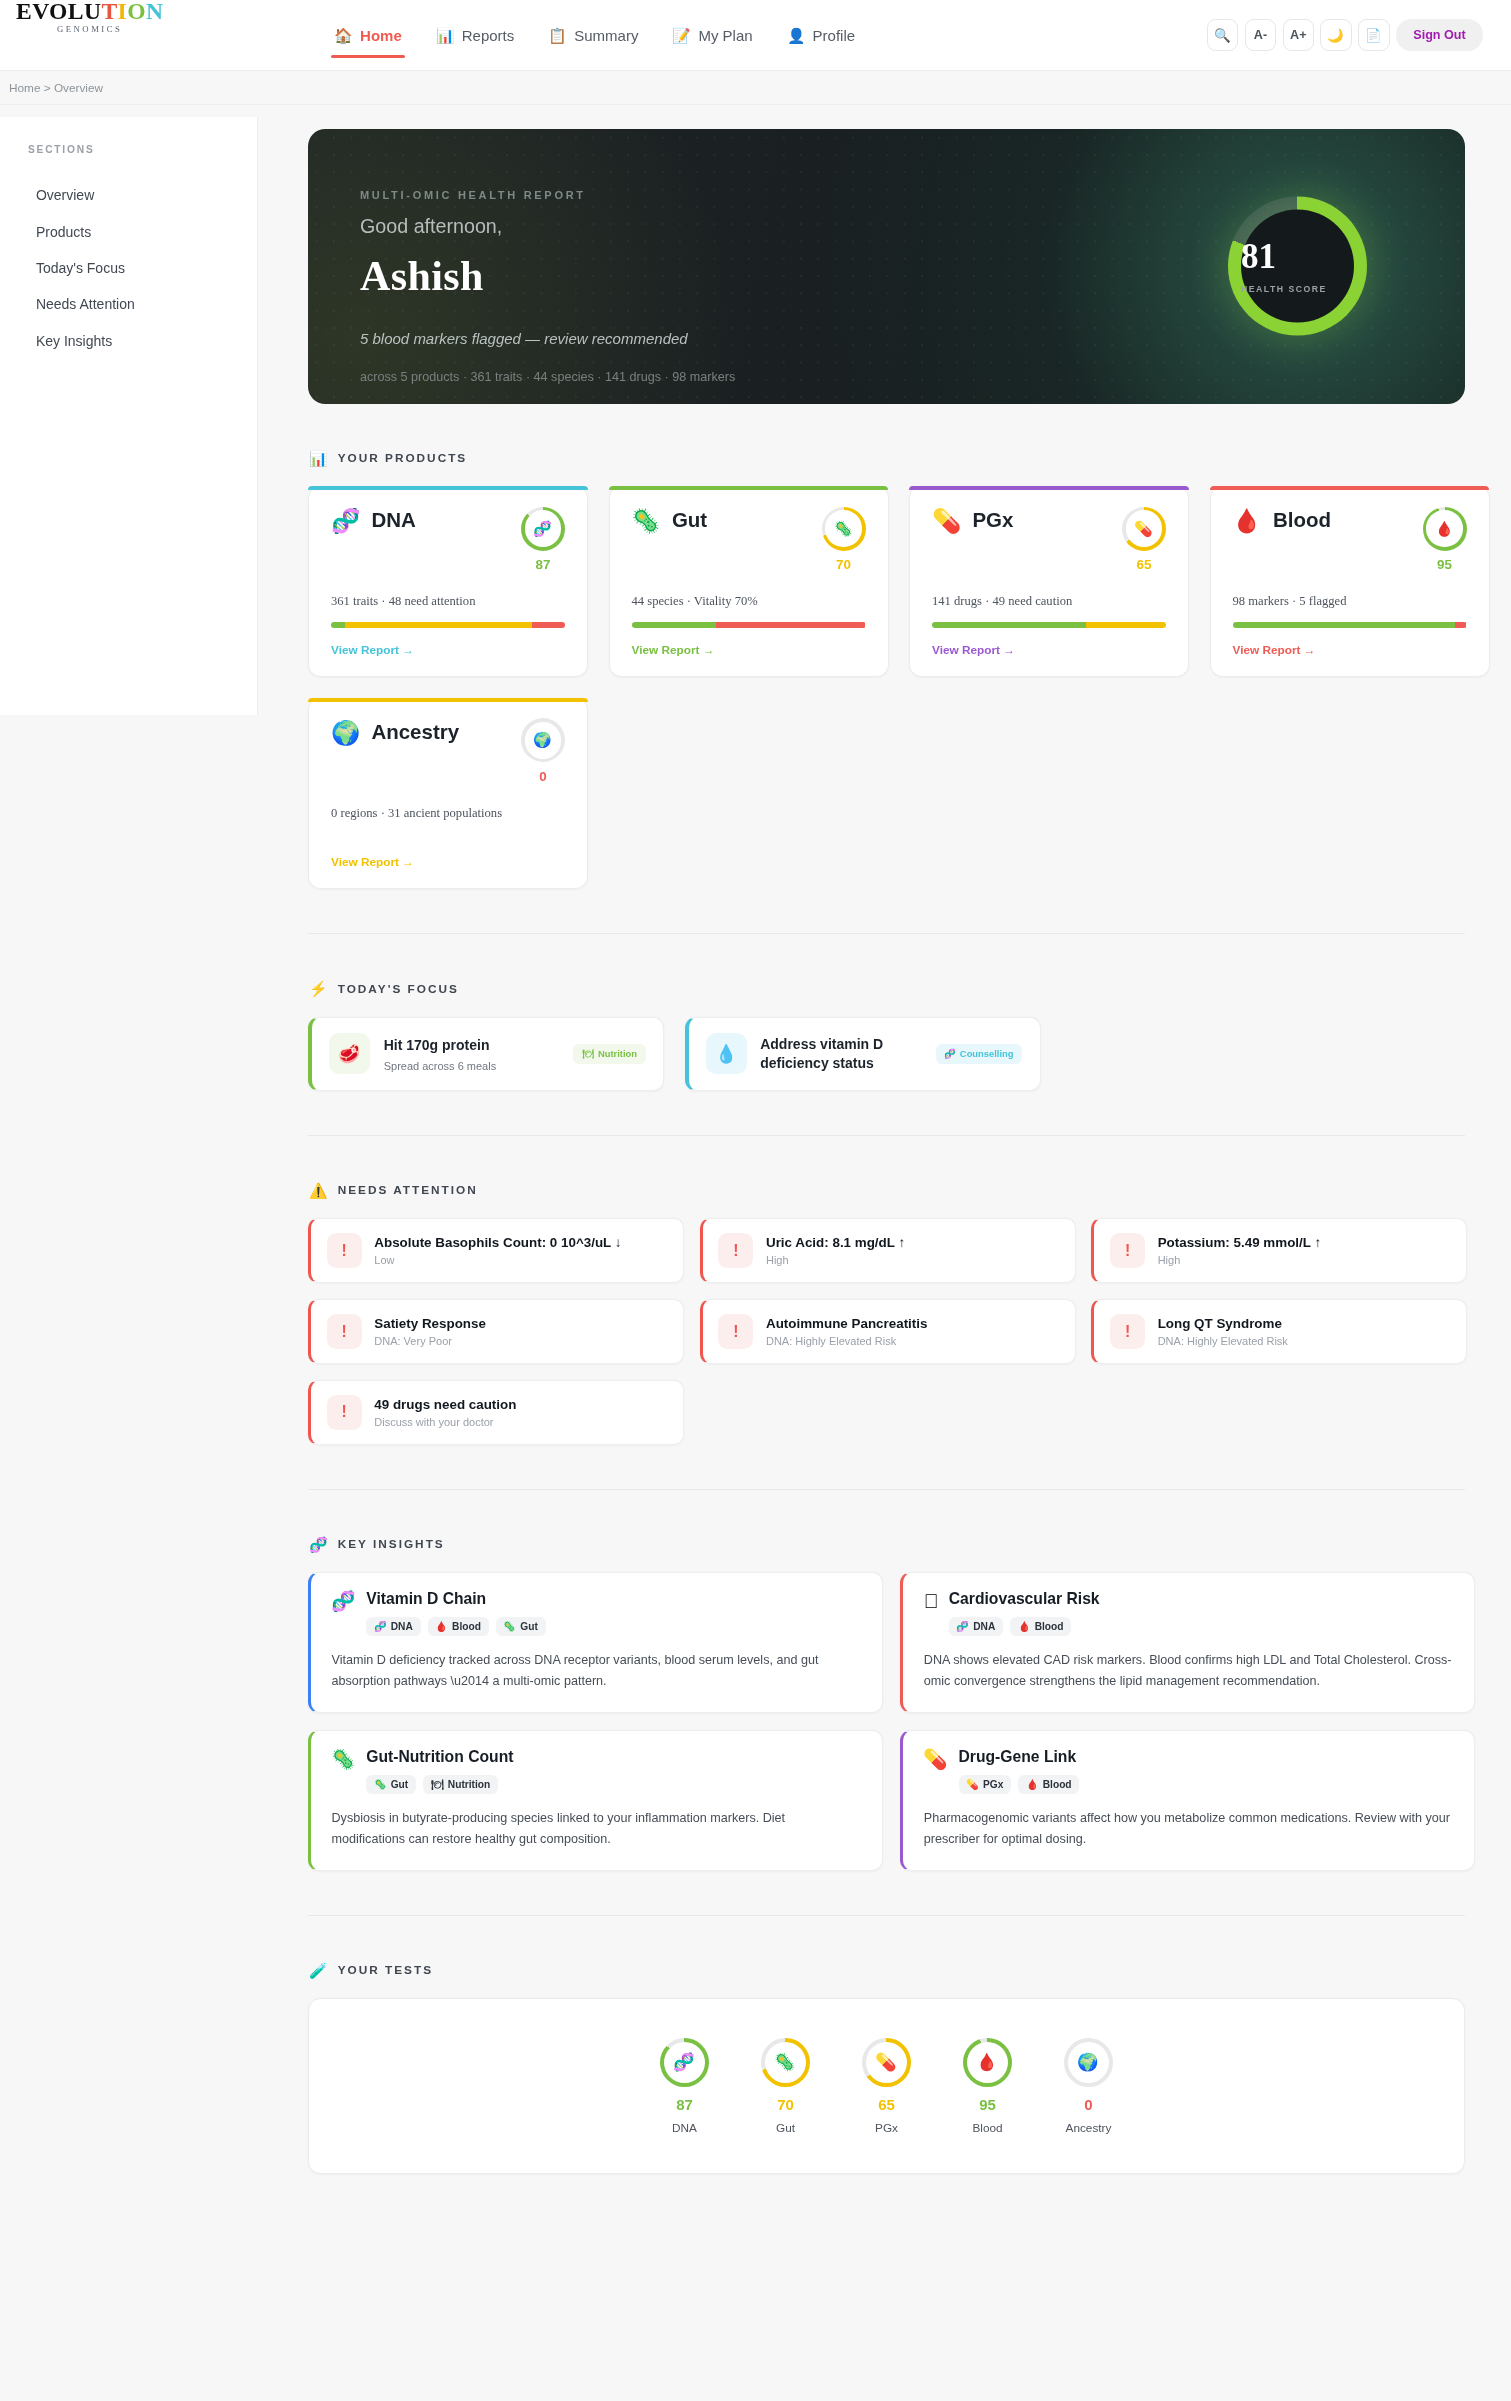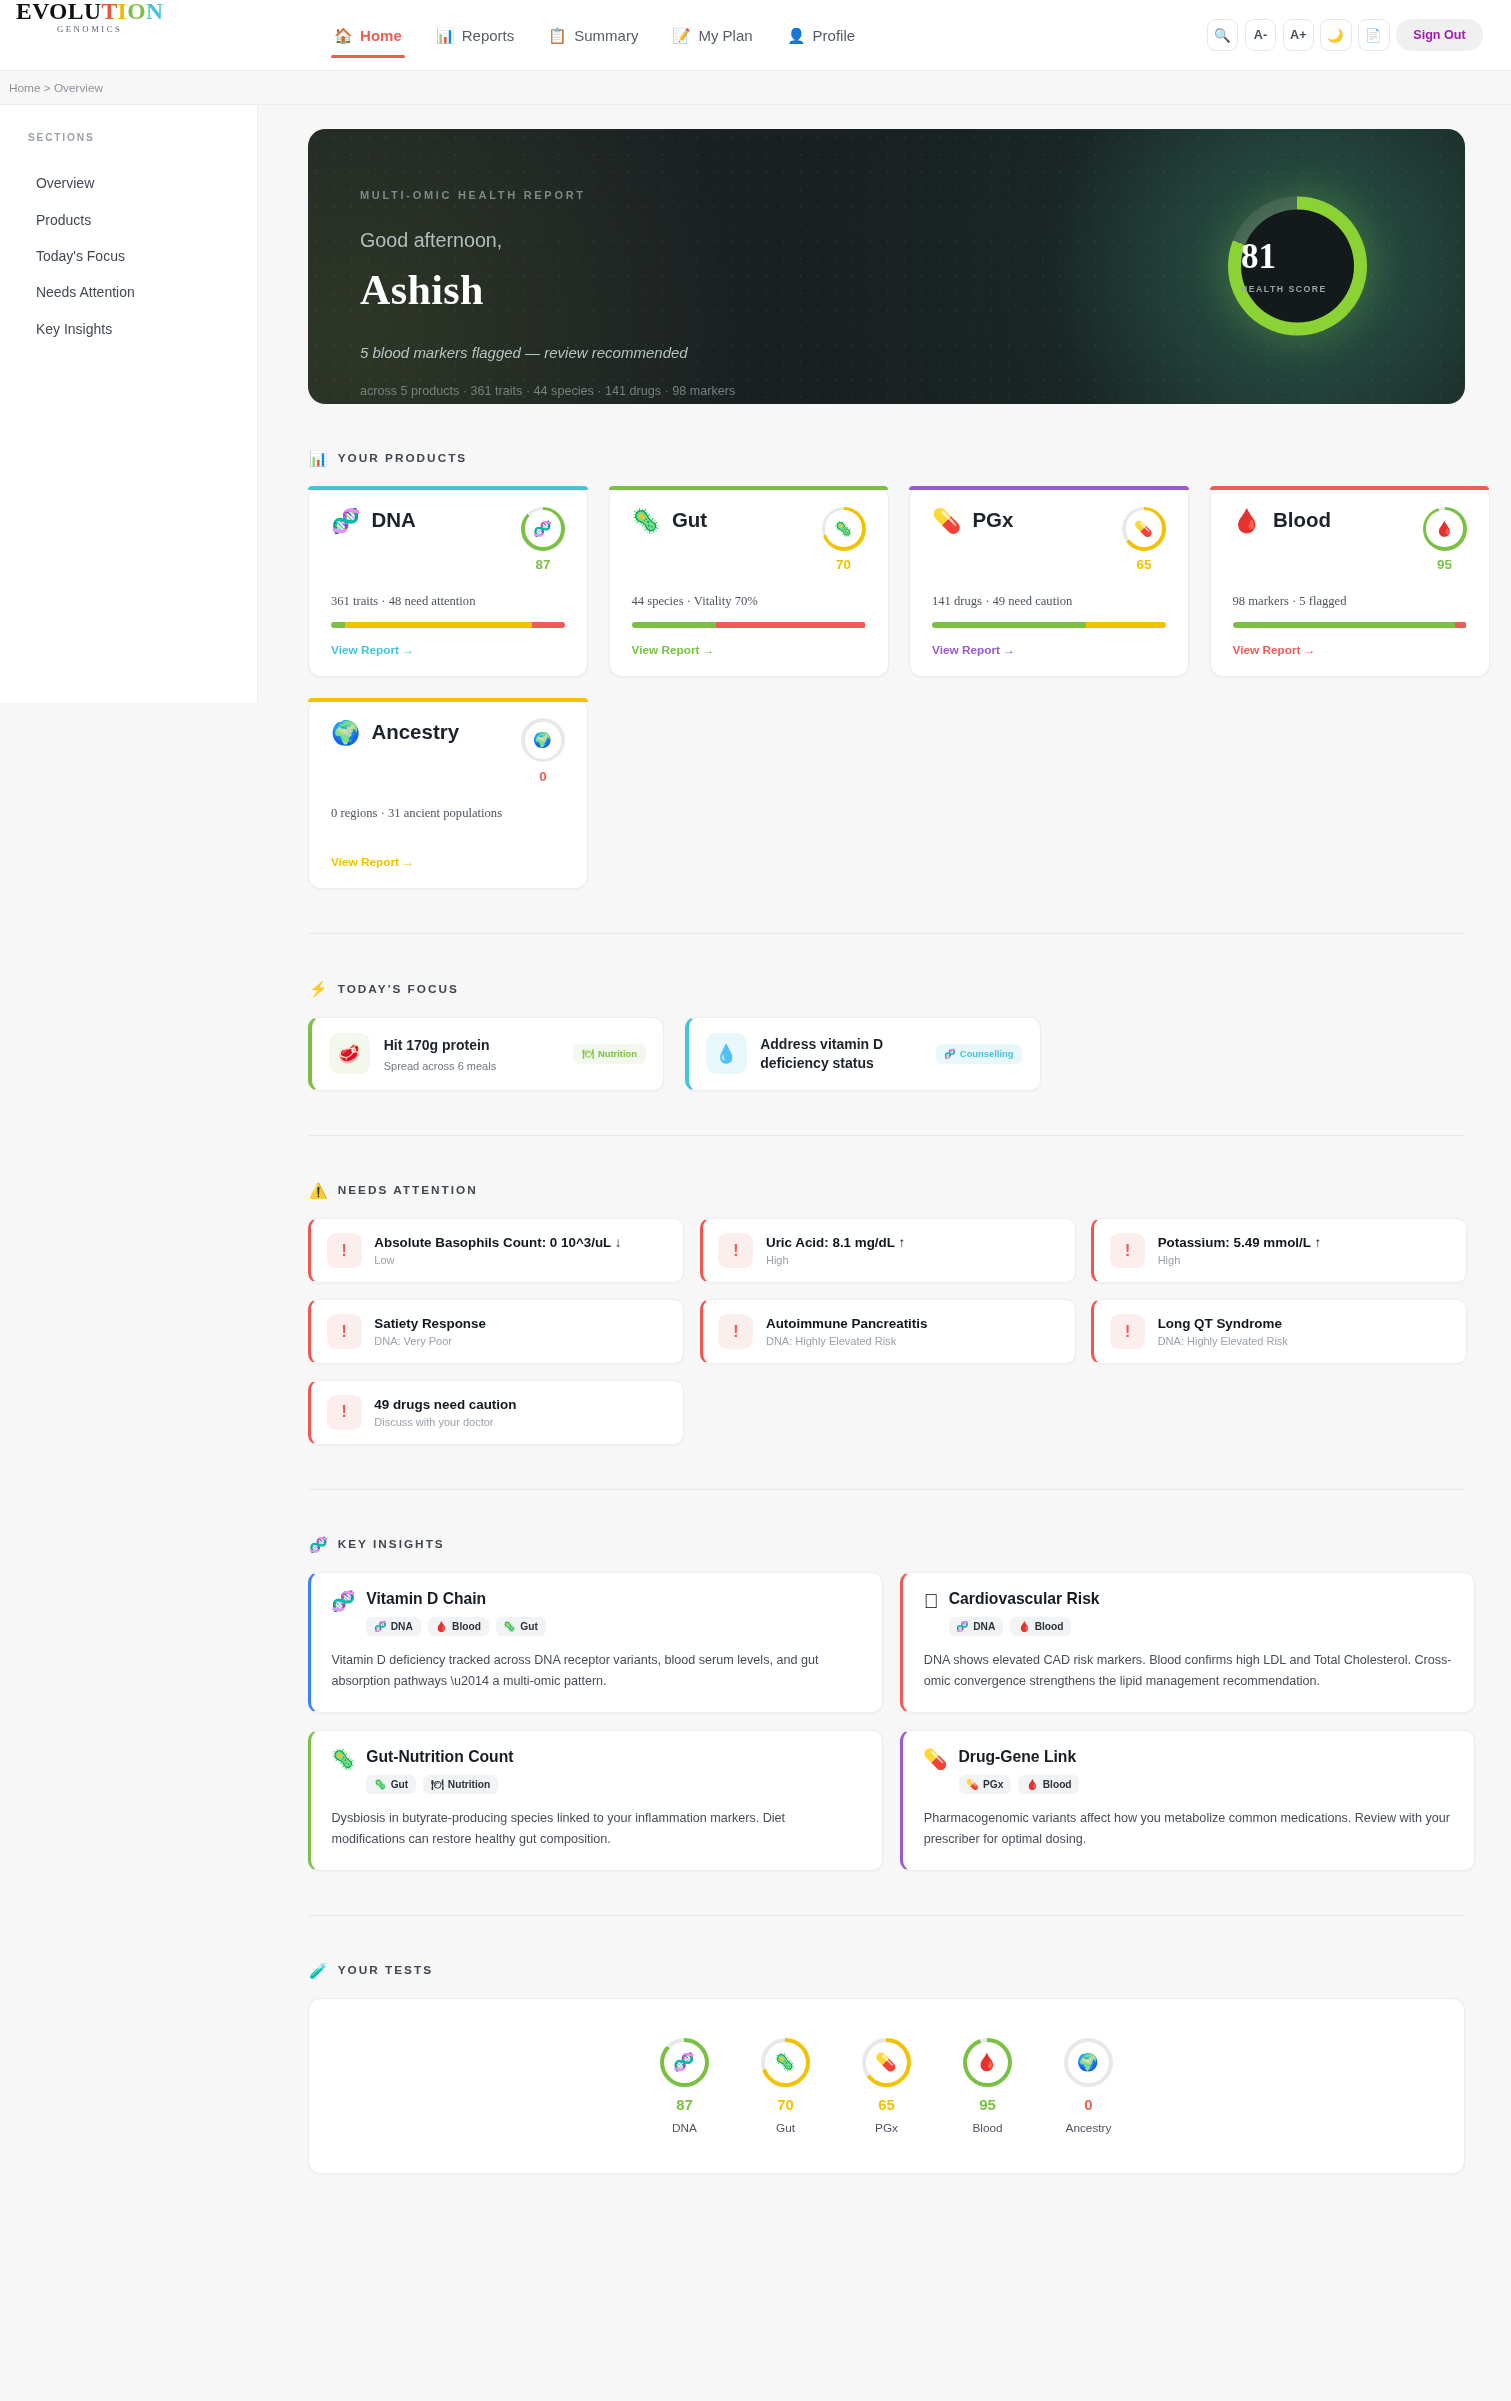--- a/index.html
+++ b/index.html
@@ -106,21 +106,21 @@
     padding-left: 9px;
     font-size: 11.8px;
     color: #8d939b;
     background: #f7f7f7;
     border-bottom: 0.8px solid #eeeeee;
   }
 
   
   .sidebar {
     position: absolute;
-    left: 0; top: 105px;
+    left: 0; top: 117px;
     width: 258px;
     height: 598px;
     background: #ffffff;
     border-right: 0.8px solid #ededed;
     padding: 27px 0 0 28px;
   }
   .side-title {
     font-size: 10.2px;
     letter-spacing: 1.8px;
     color: #9aa0a8;
@@ -158,21 +158,21 @@
     position:absolute; inset:0;
     background-image:
       radial-gradient(rgba(255,255,255,0.055) 0.8px, transparent 0.9px);
     background-size: 17.3px 17.3px;
   }
   .hero-body { position: relative; padding: 60px 0 0 52px; }
   .hero-kicker {
     font-size: 11px; letter-spacing: 2.7px; font-weight: 700;
     color: #7e8a88;
   }
-  .hero-greet { font-size: 19.7px; color: #b5bdbd; margin-top: 28px; font-weight: 300; }
+  .hero-greet { font-size: 19.7px; color: #b5bdbd; margin-top: 14px; font-weight: 300; }
   .hero-name {
     font-family: "Liberation Serif", serif;
     font-size: 42px;
     font-weight: 700;
     color: #ffffff;
     margin-top: 14px;
     letter-spacing: 0.4px;
   }
   .hero-flag {
     margin-top: 30px;

